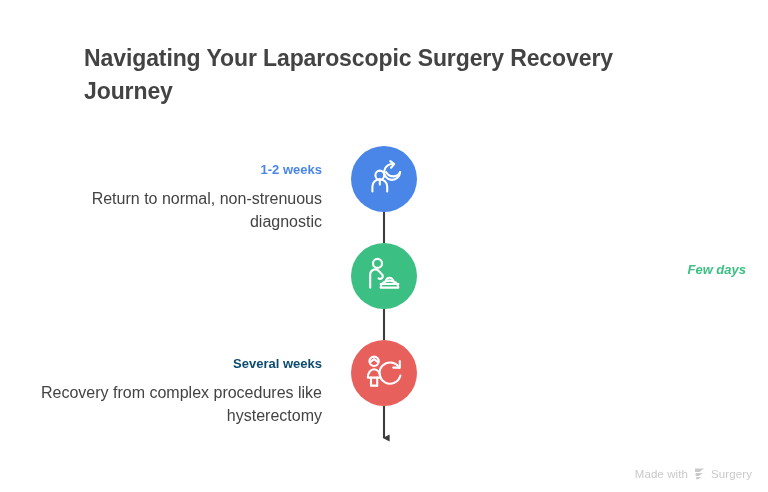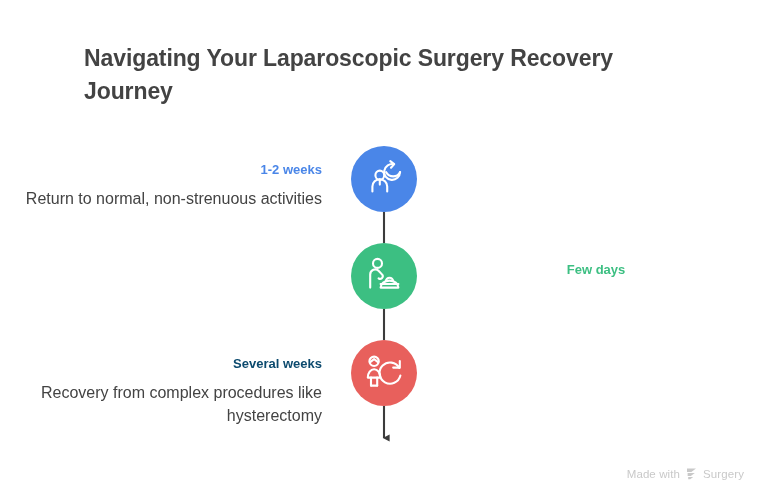--- a/index.html
+++ b/index.html
@@ -70,30 +70,30 @@
     line-height: 1.3;
     margin-bottom: 9px;
   }
   .tgroup .desc {
     font-size: 16px;
     color: #434343;
     line-height: 1.42;
   }
 
   .tgroup.right-align { text-align: right; }
-  .tgroup.left-align  { text-align: center; }
+  .tgroup.left-align  { text-align: right; font-style: italic; }
 
   #group-1 { left: 22px;  top: 162px; width: 300px; }
   #group-2 { left: 446px; top: 262px; width: 300px; }
   #group-3 { left: 32px;  top: 356px; width: 290px; }
 
   
   .watermark {
     position: absolute;
-    right: 24px;
+    right: 16px;
     bottom: 12px;
     display: flex;
     align-items: center;
     gap: 5px;
     font-size: 11.5px;
     color: #c9c9c9;
     letter-spacing: 0.1px;
   }
   .watermark svg { display: block; }
 </style>
@@ -126,21 +126,21 @@
 
       <path d="M37.0,14.0 a7.9,7.9 0 1 1 -6.0,-7.7"></path>
       <path d="M23.2,14.2 a7.9,7.9 0 0 0 13.9,0"></path>
 
       <path d="M27.3,3.1 l3.9,3.0 l-3.2,3.6"></path>
     </svg>
   </div>
 
   <div class="tgroup right-align" id="group-1">
     <div class="period" style="color:#4a86e8;">1-2 weeks</div>
-    <div class="desc">Return to normal, non-strenuous activities</div>
+    <div class="desc">Return to normal, non-strenuous diagnostic</div>
   </div>
 
   <div class="node" id="node-2" style="background:#3cbf82;">
     <svg width="42" height="42" viewBox="0 0 42 42" fill="none" stroke="#ffffff" stroke-width="2.1" stroke-linecap="round" stroke-linejoin="round">
 
       <path d="M10.0,8.4 a4.5,4.5 0 1 1 9.0,0 a4.5,4.5 0 1 1 -9.0,0"></path>
 
       <path d="M7.2,32.6 v-13.1 a5.0,5.0 0 0 1 8.6,-3.5 l3.6,3.9 a2.6,2.6 0 0 1 -3.8,3.4"></path>
 
       <path d="M17.6,32.6 a8.9,7.0 0 0 1 17.8,0 z"></path>

